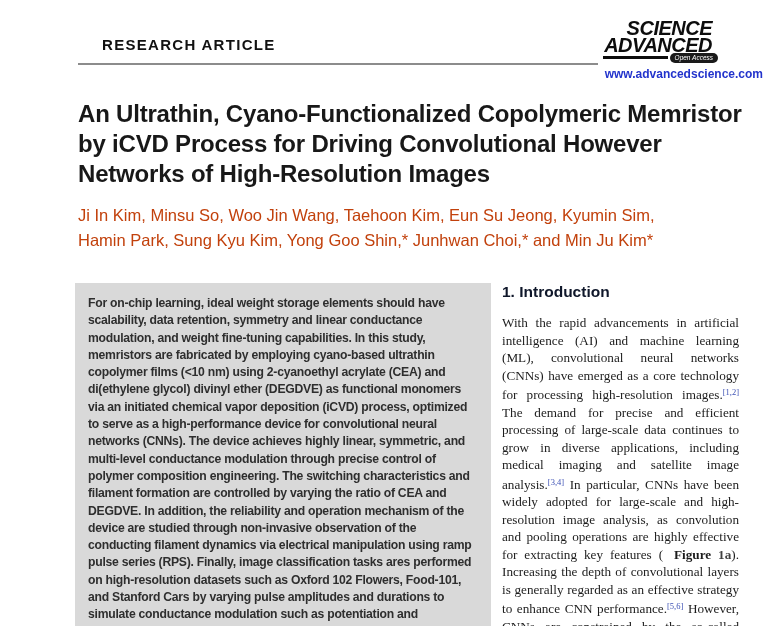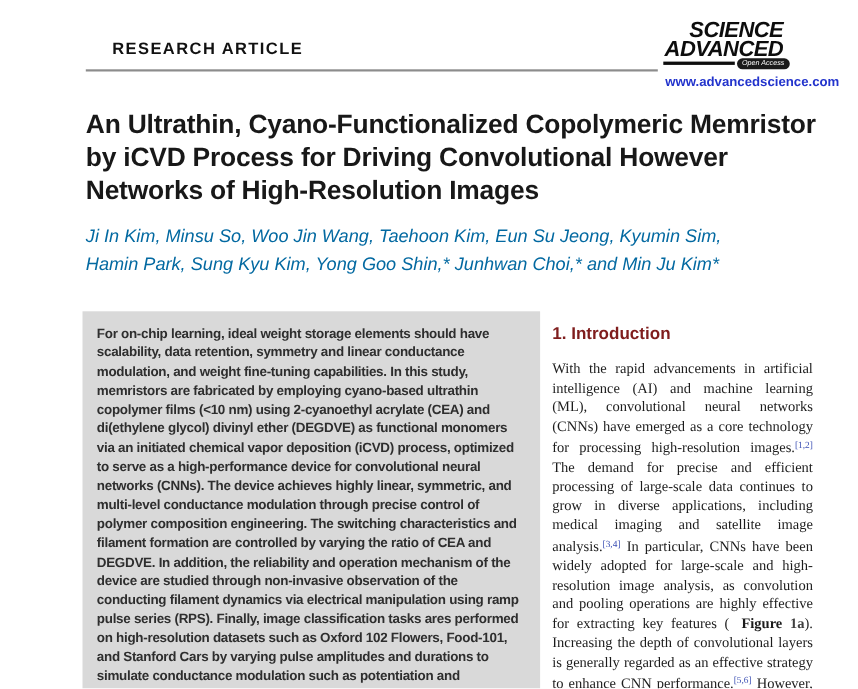--- a/index.html
+++ b/index.html
@@ -39,37 +39,37 @@
   }
 
   
   .title {
     position:absolute; left:78px; top:99px; width:678px;
     font-weight:700; font-size:24px; line-height:30px;
     letter-spacing:-0.2px; color:#181818;
   }
   .authors {
     position:absolute; left:78px; top:203px; width:620px;
-    font-style:italic; font-size:16.5px; line-height:25px; color:#0369a1;
+    font-size:16.5px; line-height:25px; color:#c2410c;
   }
 
   
   .columns {
     position:absolute; left:75px; top:283px; width:664px;
     display:flex; gap:11px; align-items:stretch;
   }
   .abstract-box {
     width:416px; box-sizing:border-box; min-height:360px;
     background:#d9d9d9; padding:12px 13px;
     font-weight:700; font-size:12.2px; line-height:17.3px;
     letter-spacing:-0.25px; color:#2e2e2e;
   }
   .intro-col { width:237px; }
   .intro-heading {
-    margin:12px 0 12px 0; font-weight:700; font-size:15.5px; color:#7f1d1d;
+    margin:0 0 12px 0; font-weight:700; font-size:15.5px; color:#0f172a;
   }
   .intro-text {
     font-family:"Liberation Serif", serif; font-size:13.2px;
     line-height:17.5px; text-align:justify; color:#1c1c1c;
   }
   .cite {
     color:#3c50b4; font-size:8.5px; vertical-align:4px;
     letter-spacing:0; cursor:pointer;
   }
   .figlabel { font-weight:700;margin-left:11px; }

